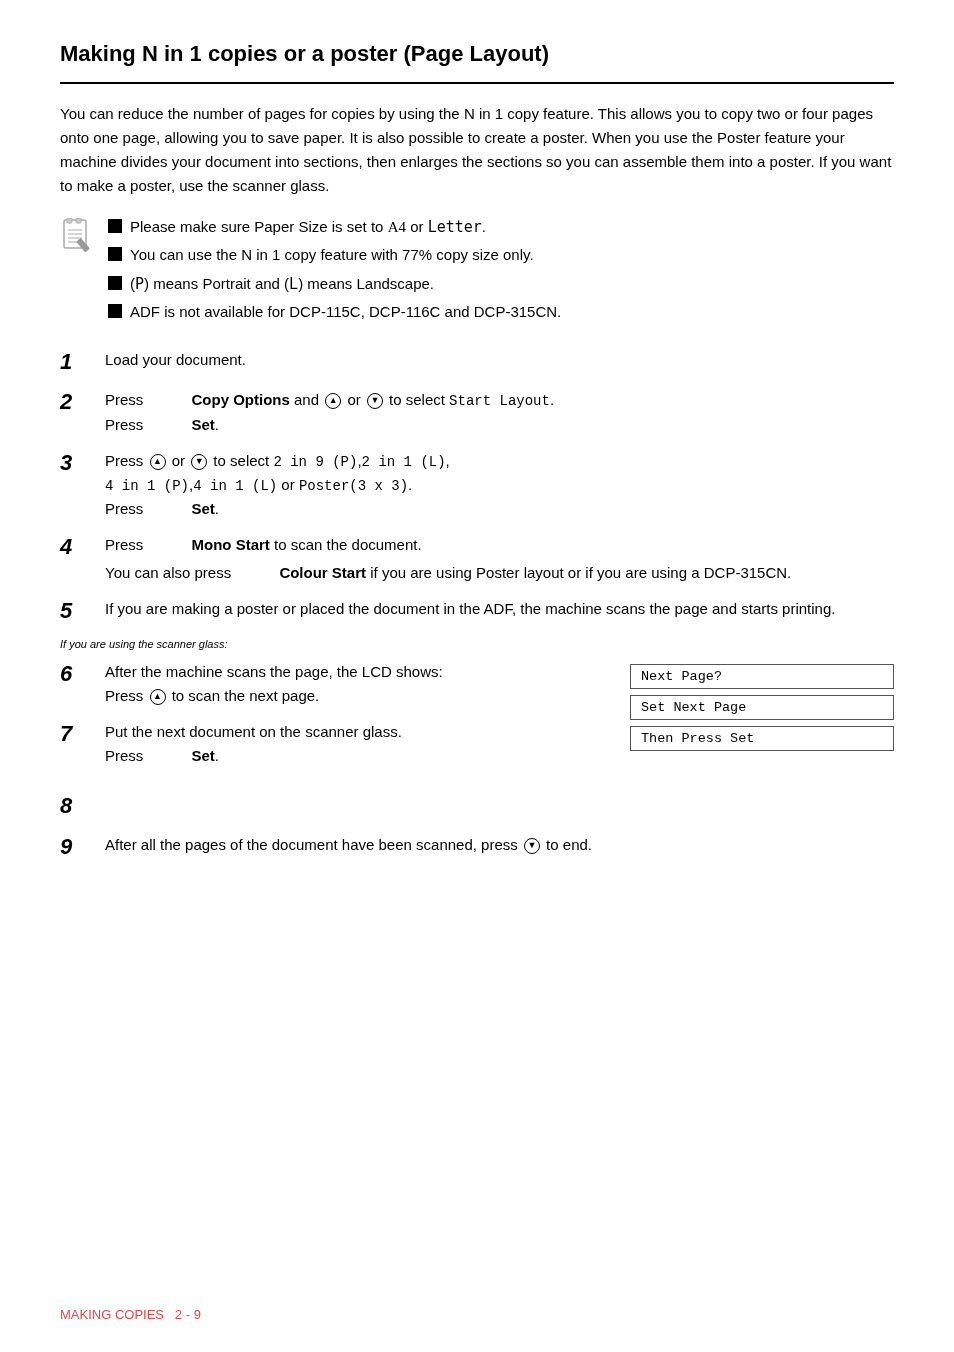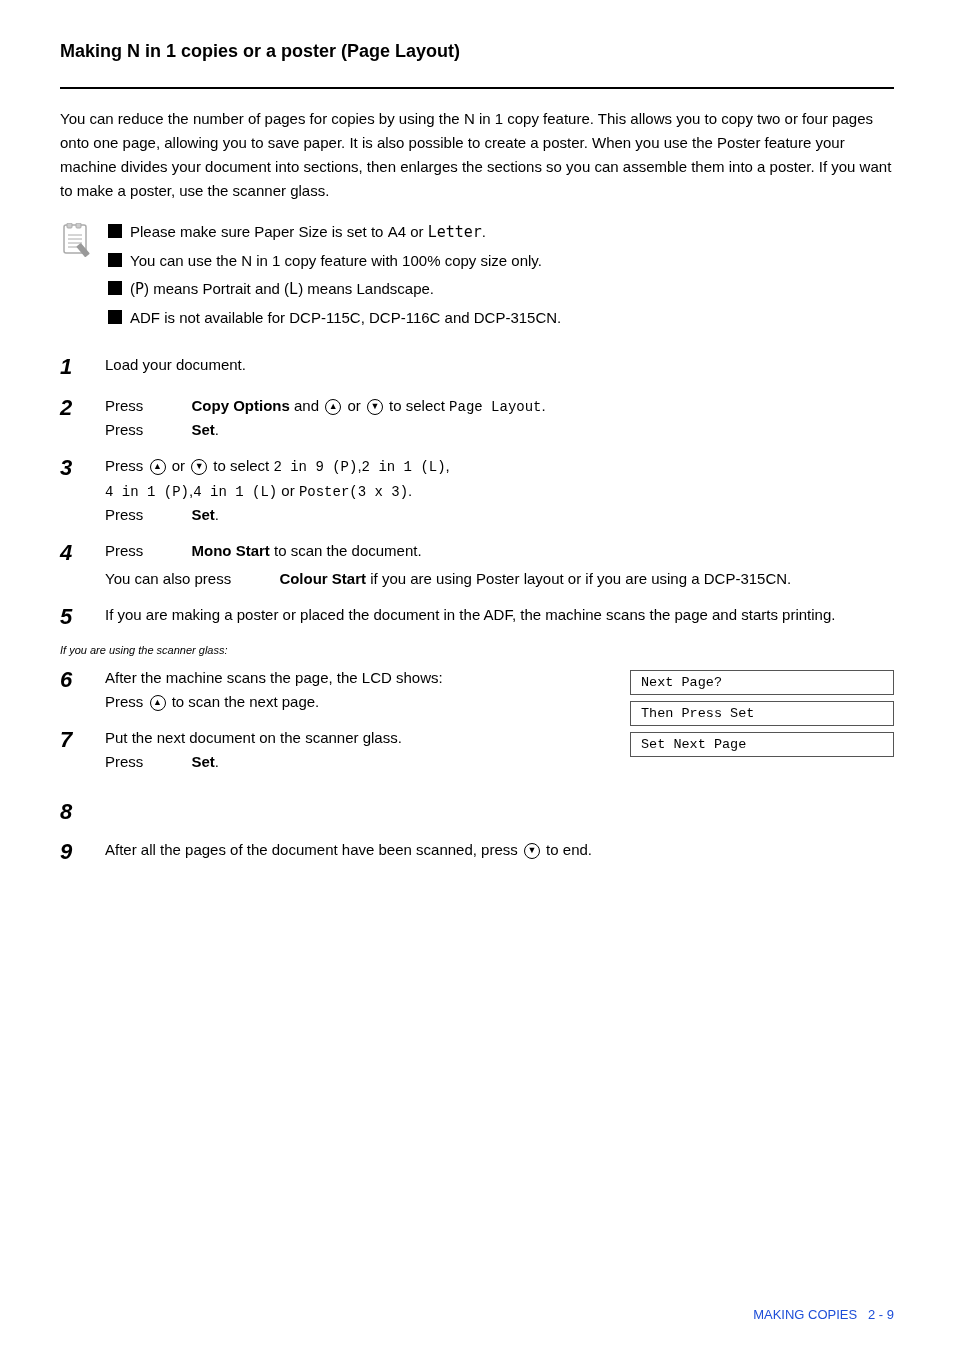--- a/index.html
+++ b/index.html
@@ -8,24 +8,24 @@
       min-height: 1352px;
       background: #ffffff;
       font-family: Arial, Helvetica, sans-serif;
       font-size: 15px;
       color: #000000;
       padding: 40px 60px 60px 60px;
       position: relative;
     }
 
     h1.page-title {
-      font-size: 18px;
+      font-size: 22px;
       font-weight: bold;
       border-bottom: 2px solid #000;
-      padding-bottom: 24px;
+      padding-bottom: 13px;
       margin-bottom: 18px;
       line-height: 1.3;
     }
 
     p.intro {
       font-size: 15px;
       line-height: 1.6;
       margin-bottom: 18px;
     }
 
@@ -173,24 +173,24 @@
       vertical-align: middle;
       margin: 0 2px;
     }
 
     .footer-bar {
       position: absolute;
       bottom: 30px;
       left: 0;
       right: 0;
       display: flex;
-      justify-content: flex-end;
+      justify-content: flex-start;
       padding: 0 60px;
       font-size: 13px;
-      color: #1d4ed8;
+      color: #ef4444;
     }
 
     .footer-bar span {
       font-size: 13px;
     }
   </style>
 </head>
 <body>
 
 <h1 class="page-title">Making N in 1 copies or a poster (Page Layout)</h1>
@@ -207,25 +207,25 @@
     <line x1="8" y1="16" x2="22" y2="16" stroke="#aaa" stroke-width="1"></line>
     <line x1="8" y1="20" x2="22" y2="20" stroke="#aaa" stroke-width="1"></line>
     <line x1="8" y1="24" x2="18" y2="24" stroke="#aaa" stroke-width="1"></line>
 
     <rect x="20" y="18" width="6" height="14" rx="1" transform="rotate(-40 26 26)" fill="#999"></rect>
   </svg>
 
   <ul class="notes-list">
     <li>
       <span class="bullet"></span>
-      <span>Please make sure Paper Size is set to <span style="font-family:Liberation Sans, sans-serif;">A4</span> or <span style="font-family:monospace;">Letter</span>.</span>
+      <span>Please make sure Paper Size is set to <span style="font-family:Liberation Serif, serif;">A4</span> or <span style="font-family:monospace;">Letter</span>.</span>
     </li>
     <li>
       <span class="bullet"></span>
-      <span>You can use the N in 1 copy feature with 100% copy size only.</span>
+      <span>You can use the N in 1 copy feature with 77% copy size only.</span>
     </li>
     <li>
       <span class="bullet"></span>
       <span>(<span style="font-family:monospace;">P</span>) means Portrait and (<span style="font-family:monospace;">L</span>) means Landscape.</span>
     </li>
     <li>
       <span class="bullet"></span>
       <span>ADF is not available for DCP-115C, DCP-116C and DCP-315CN.</span>
     </li>
   </ul>
@@ -240,21 +240,21 @@
     </div>
   </div>
 
   <div class="step">
     <span class="step-number">2</span>
     <div class="step-content">
       Press <b>Copy Options</b> and
       <span class="circle-btn">▲</span>
       or
       <span class="circle-btn">▼</span>
-      to select <span class="monospace">Page Layout</span>.<br>
+      to select <span class="monospace">Start Layout</span>.<br>
       Press <b>Set</b>.
     </div>
   </div>
 
   <div class="step">
     <span class="step-number">3</span>
     <div class="step-content">
       Press <span class="circle-btn">▲</span>
       or <span class="circle-btn">▼</span>
       to select <span class="monospace">2 in 9 (P)</span>,<span class="monospace">2 in 1 (L)</span>,<br>
@@ -299,24 +299,24 @@
         </div>
       </div>
 
     </div>
 
     <div class="step6-7-right">
       <div class="lcd-box">
         <span>Next Page?</span>
       </div>
       <div class="lcd-box">
+        <span>Set Next Page</span>
+      </div>
+      <div class="lcd-box">
         <span>Then Press Set</span>
-      </div>
-      <div class="lcd-box">
-        <span>Set Next Page</span>
       </div>
     </div>
   </div>
 
   <div class="step">
     <span class="step-number">8</span>
   </div>
 
   <div class="step">
     <span class="step-number">9</span>

